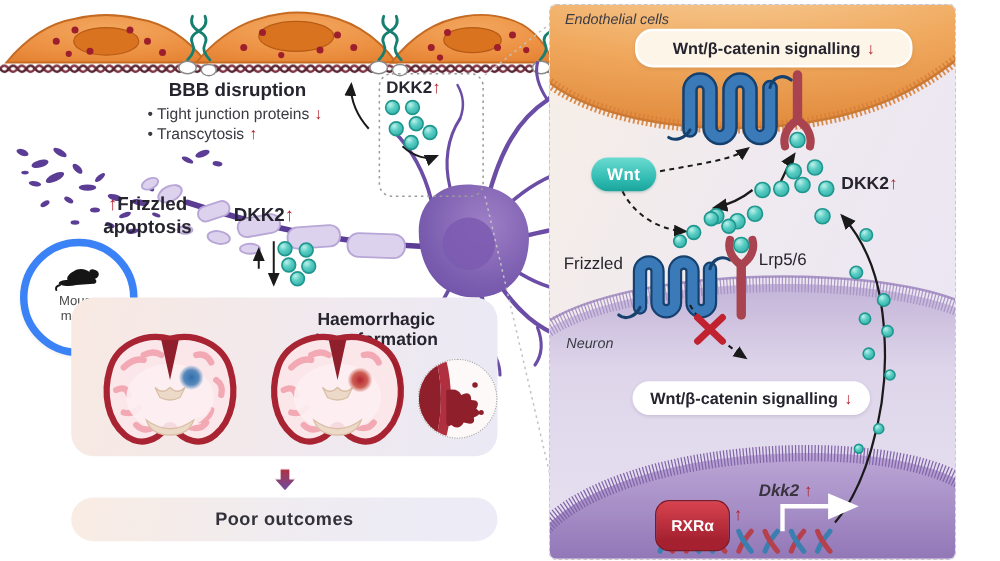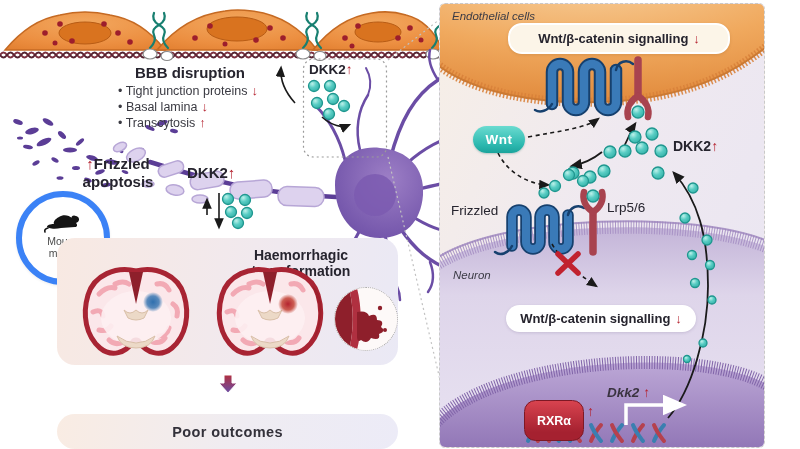--- a/index.html
+++ b/index.html
@@ -38,21 +38,21 @@
   .brain-label.l1{left:4px;width:150px;}
   .brain-label.l2{left:148px;width:192px;}
   .inset-circle{
     left:277px;top:49px;width:62px;height:62px;border-radius:50%;
     border:1.5px dotted #a9a9a9;background:#fdf9f8;overflow:hidden;
   }
   .poor-pill{
     left:57px;top:398px;width:341px;height:35px;border-radius:17.5px;
     background:linear-gradient(100deg,#f9ece3 0%,#efecf2 55%,#ecebf7 100%);
     display:flex;align-items:center;justify-content:center;
-    font-size:14.5px;color:#33313a;letter-spacing:.4px;font-weight:bold;margin-top:16px;
+    font-size:14.5px;color:#33313a;letter-spacing:.4px;font-weight:bold;
   }
 
   
   .zoom-panel{
     left:439px;top:3px;width:324px;height:443px;border-radius:6px;
     border:1px dashed #c9c9c9;
     background:linear-gradient(115deg,#f7efe6 0%,#efe9f0 45%,#e9e5f2 100%);
     overflow:hidden;
   }
   .zp-label-endo{left:12px;top:6px;font-size:11.5px;font-style:italic;color:#3b3b45;}
@@ -265,24 +265,20 @@
 </svg>
 
 <div class="abs bbb-title">BBB disruption</div>
 <div class="abs bbb-bullets">
   <div class="row">
     <span>•</span>
     <span>Tight junction proteins</span><span class="arr red-arr">↓</span>
   </div>
   <div class="row">
     <span>•</span>
-    <span>Basal lamina</span><span class="arr red-arr">↓</span>
-  </div>
-  <div class="row">
-    <span>•</span>
     <span>Transcytosis</span><span class="arr red-arr">↑</span>
   </div>
 </div>
 
 <div class="abs neuro-apop">
   <div><span class="red-arr">↑</span><span>Frizzled</span></div>
   <div>apoptosis</div>
 </div>
 
 <div class="abs dkk2-mid">

